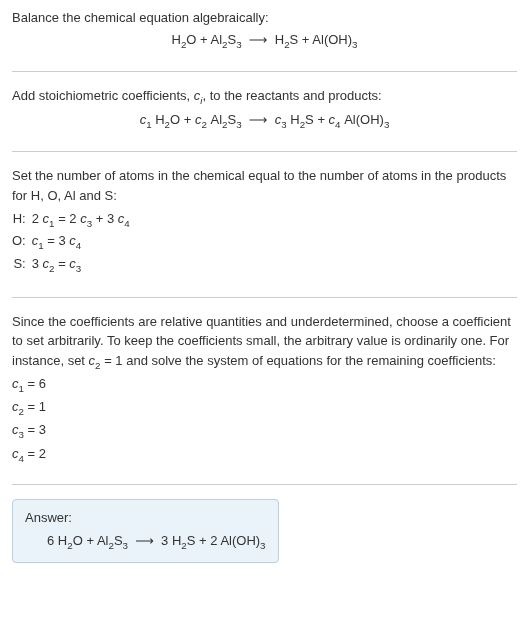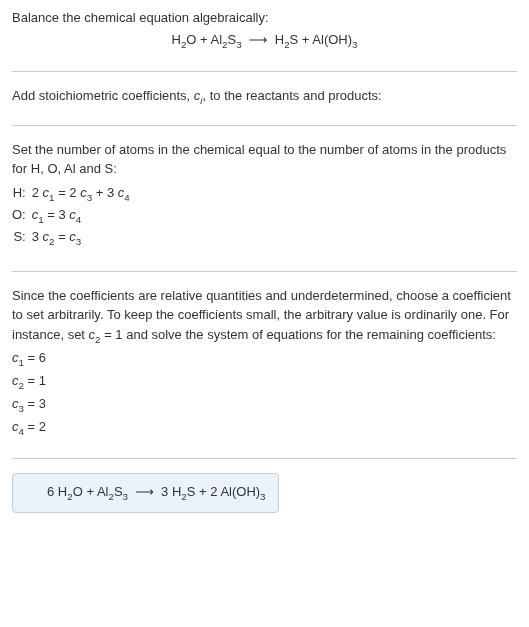--- a/index.html
+++ b/index.html
@@ -50,20 +50,21 @@
 </head>
 <body>
 
 <div class="section">
   <div>Balance the chemical equation algebraically:</div>
   <div class="eq">H<sub>2</sub>O + Al<sub>2</sub>S<sub>3</sub> &nbsp;⟶&nbsp; H<sub>2</sub>S + Al(OH)<sub>3</sub></div>
 </div>
 
 <div class="section">
   <div>Add stoichiometric coefficients, <span class="italic">c<sub>i</sub></span>, to the reactants and products:</div>
+  <div class="eq"><span class="italic">c</span><sub>1</sub>&nbsp;H<sub>2</sub>O + <span class="italic">c</span><sub>2</sub>&nbsp;Al<sub>2</sub>S<sub>3</sub> &nbsp;⟶&nbsp; <span class="italic">c</span><sub>3</sub>&nbsp;H<sub>2</sub>S + <span class="italic">c</span><sub>4</sub>&nbsp;Al(OH)<sub>3</sub></div>
 </div>
 
 <div class="section">
   <div>Set the number of atoms in the chemical equal to the number of atoms in the products for H, O, Al and S:</div>
   <div class="equations-table" id="eq-table">
       <div class="eq-row">
         <div class="eq-label">H:</div>
         <div class="eq-body">2&nbsp;<span class="italic">c</span><sub>1</sub> = 2&nbsp;<span class="italic">c</span><sub>3</sub> + 3&nbsp;<span class="italic">c</span><sub>4</sub></div>
       </div>
       <div class="eq-row">
@@ -82,15 +83,16 @@
   <div id="coeffs">
       <div class="coeff-line"><span class="italic">c</span><sub>1</sub> = 6</div>
       <div class="coeff-line"><span class="italic">c</span><sub>2</sub> = 1</div>
       <div class="coeff-line"><span class="italic">c</span><sub>3</sub> = 3</div>
       <div class="coeff-line"><span class="italic">c</span><sub>4</sub> = 2</div>
     </div>
 </div>
 
 <div class="section">
   <div class="answer-box">
+    <div class="answer-title">Answer:</div>
     <div class="answer-eq">6 H<sub>2</sub>O + Al<sub>2</sub>S<sub>3</sub> &nbsp;⟶&nbsp; 3 H<sub>2</sub>S + 2 Al(OH)<sub>3</sub></div>
   </div>
 </div>
 
 </body></html>

